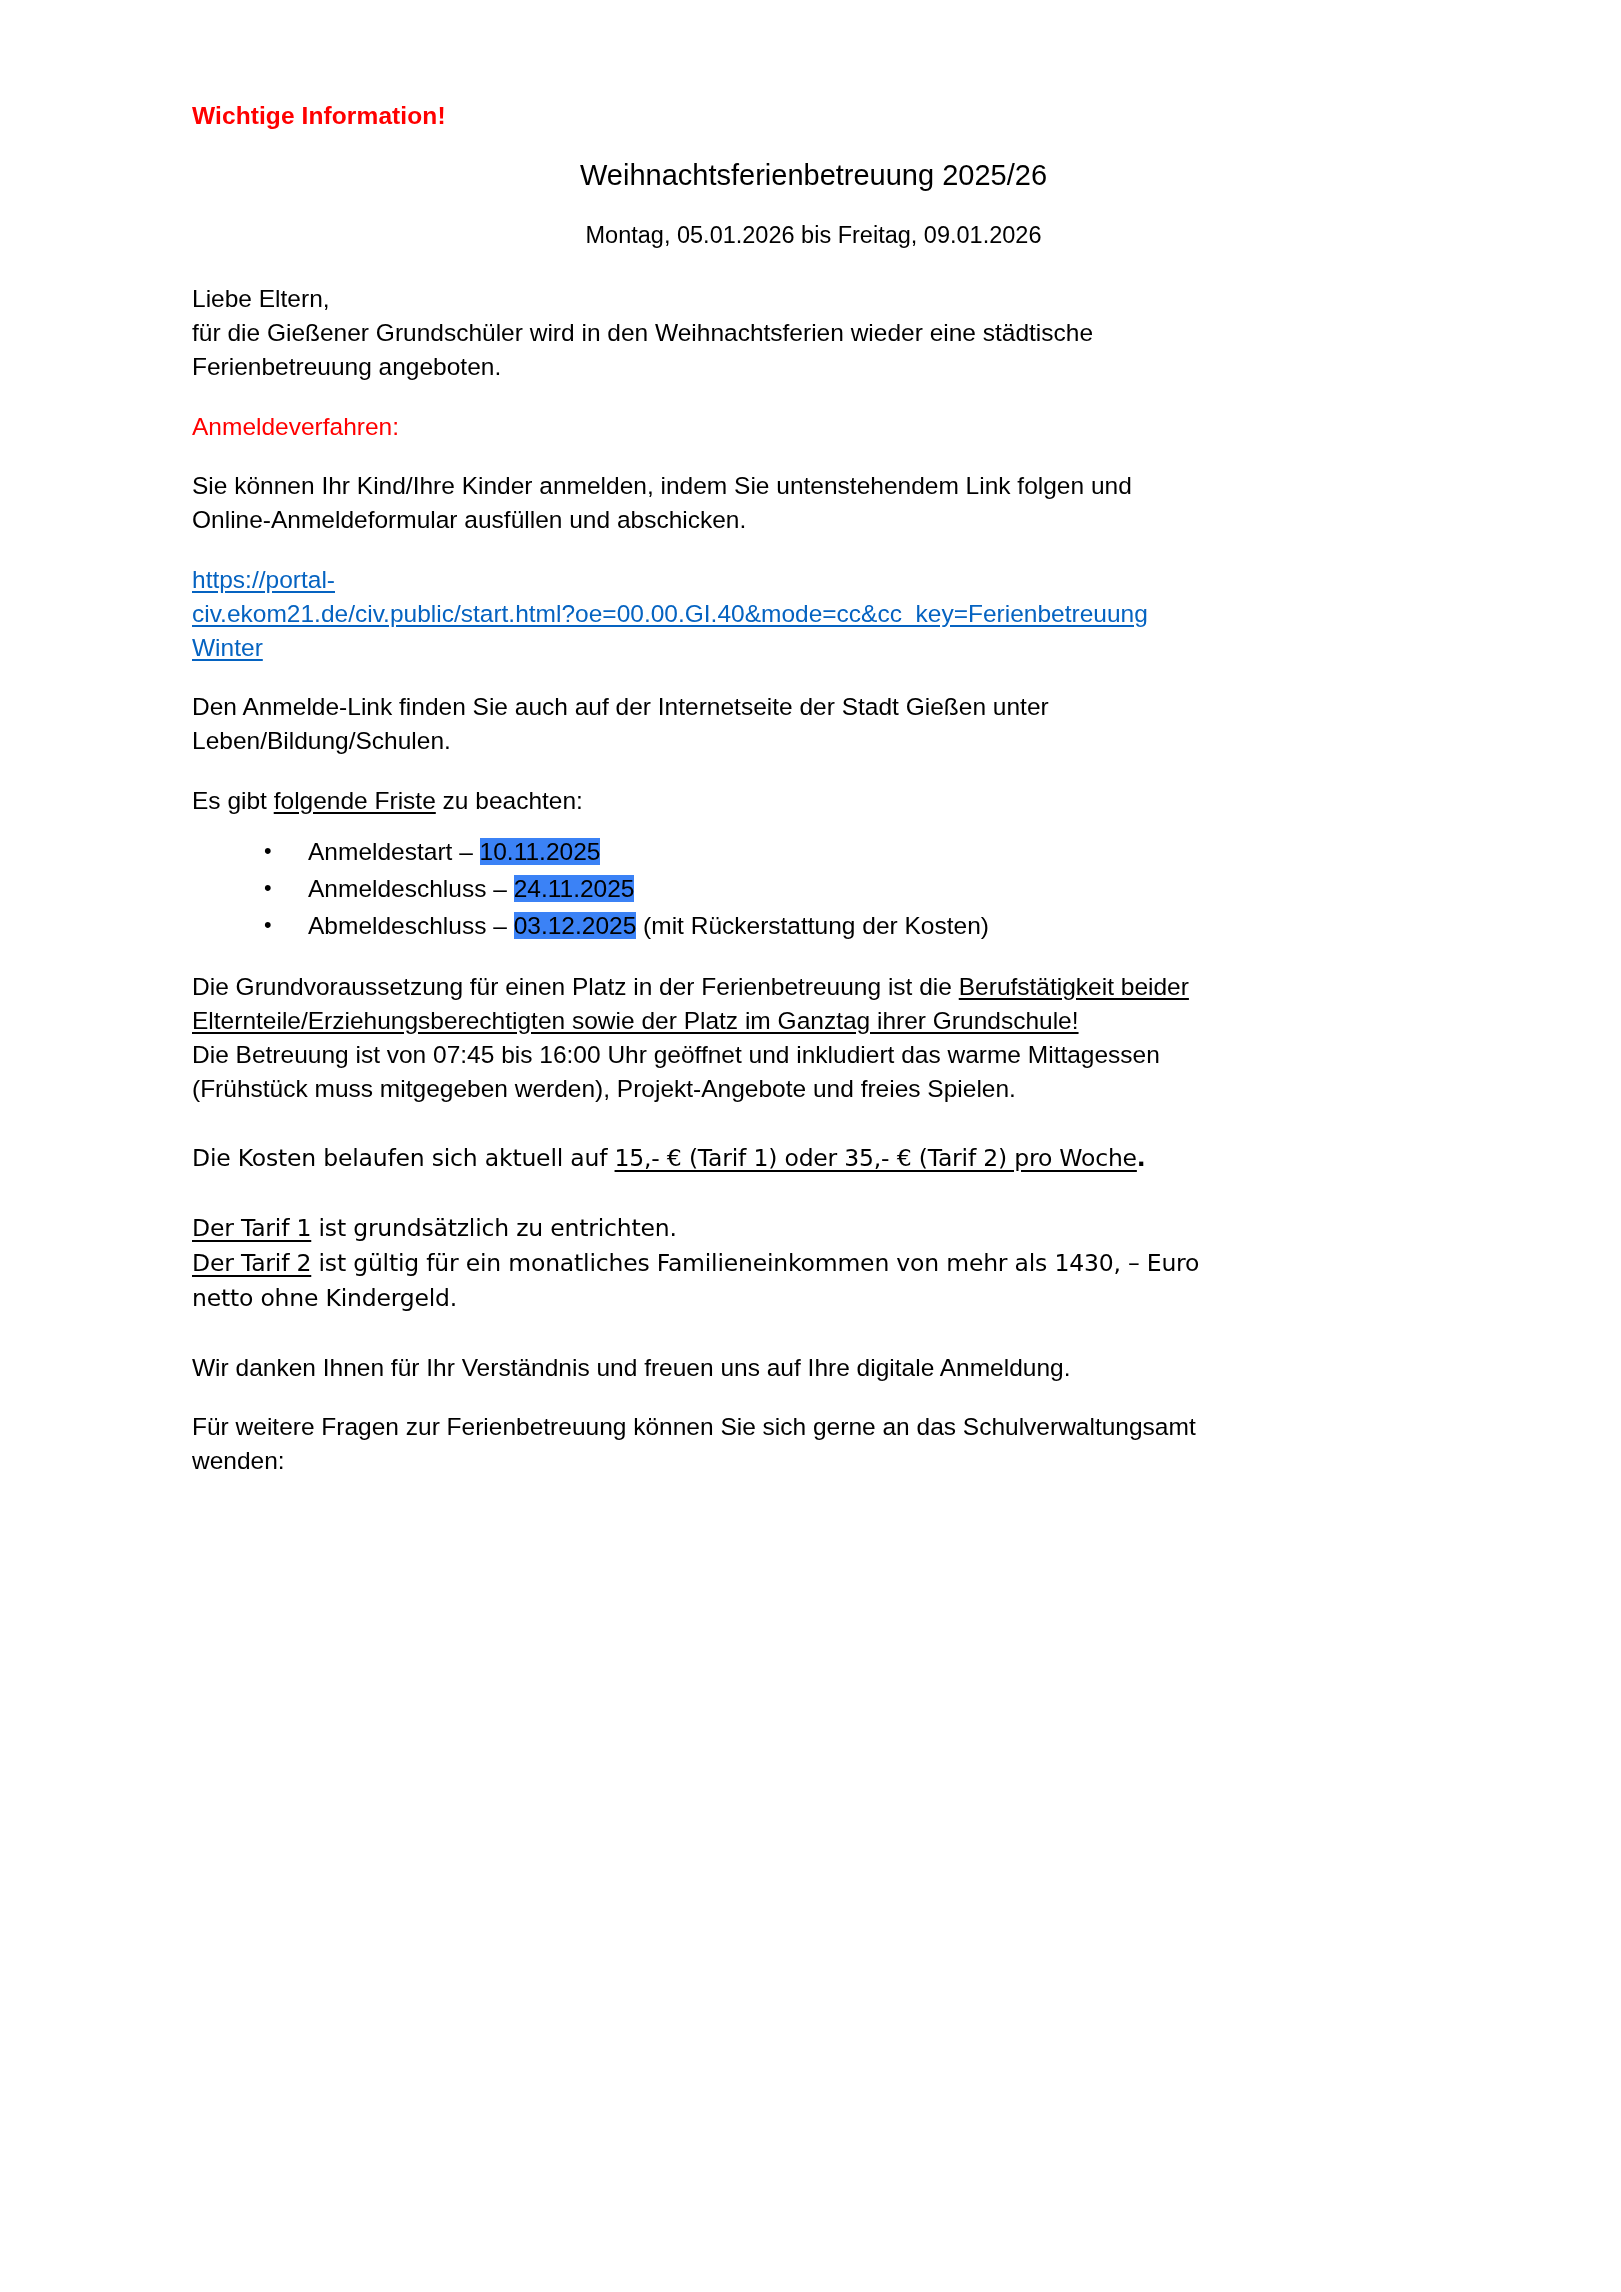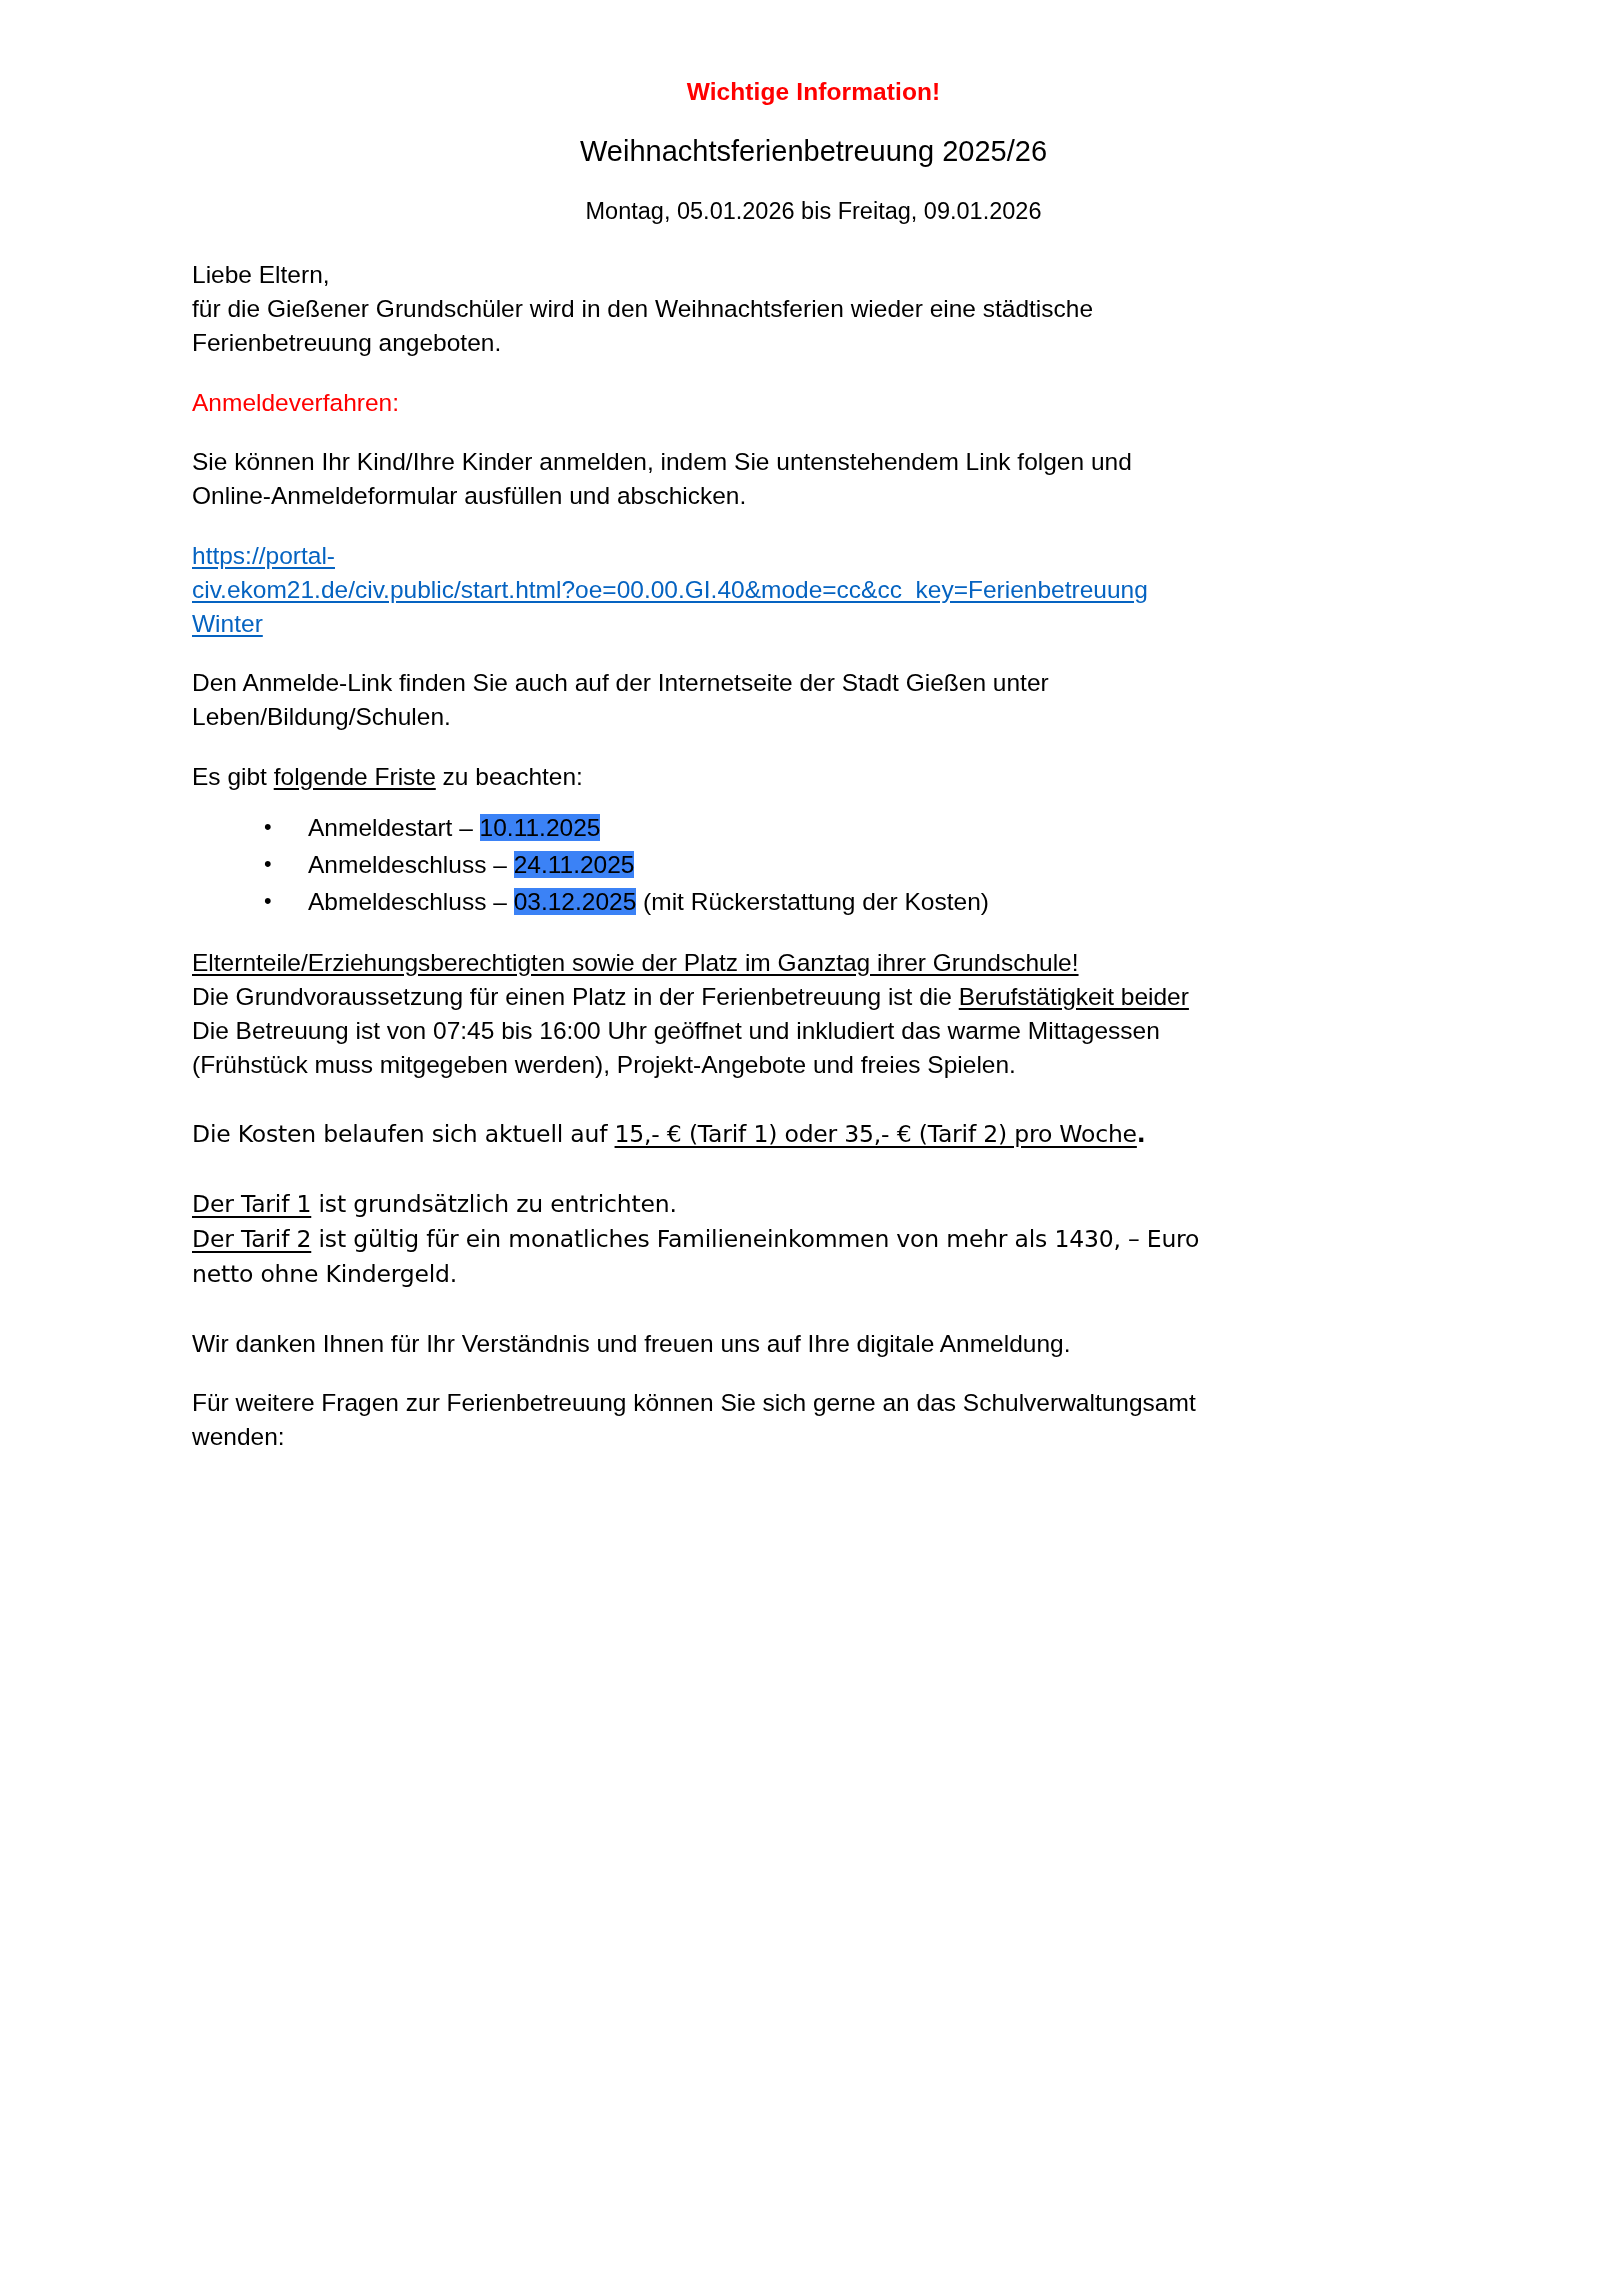--- a/index.html
+++ b/index.html
@@ -21,27 +21,26 @@
   }
   .content {
     position: absolute;
     left: 192px;
     top: 0;
     width: 1243px;
   }
 
   
   .hdr-warning {
-    text-align: center;
     color: #FF0000;
     font-weight: bold;
     font-size: 24.5px;
     line-height: 1.0;
     margin: 0;
-    padding-top: 80px;
+    padding-top: 104px;
     letter-spacing: 0.1px;
   }
   .hdr-title {
     text-align: center;
     font-size: 29px;
     line-height: 1.0;
     margin: 0;
     padding-top: 32px;
     font-weight: normal;
   }
@@ -163,22 +162,22 @@
     <div class="sp-sm"></div>
 
     <ul class="deadlines">
       <li><span>Anmeldestart – </span><span class="hl">10.11.2025</span><span></span></li>
       <li><span>Anmeldeschluss – </span><span class="hl">24.11.2025</span><span></span></li>
       <li><span>Abmeldeschluss – </span><span class="hl">03.12.2025</span><span> (mit Rückerstattung der Kosten)</span></li>
     </ul>
 
     <div class="sp-md"></div>
 
+    <p class="body"><span>Die Grundvoraussetzung für einen Platz in der Ferienbetreuung ist die </span><span class="u">Berufstätigkeit beider</span></p>
     <p class="body u">Elternteile/Erziehungsberechtigten sowie der Platz im Ganztag ihrer Grundschule!</p>
-    <p class="body"><span>Die Grundvoraussetzung für einen Platz in der Ferienbetreuung ist die </span><span class="u">Berufstätigkeit beider</span></p>
 
     <p class="body">Die Betreuung ist von 07:45 bis 16:00 Uhr geöffnet und inkludiert das warme Mittagessen</p>
     <p class="body">(Frühstück muss mitgegeben werden), Projekt-Angebote und freies Spielen.</p>
 
     <div class="sp-lg"></div>
 
     <p class="alt"><span>Die Kosten belaufen sich aktuell auf </span><span class="u">15,- € (Tarif 1) oder 35,- € (Tarif 2) pro Woche</span><span class="alt-bold">.</span></p>
 
     <div class="sp-lg"></div>
 

